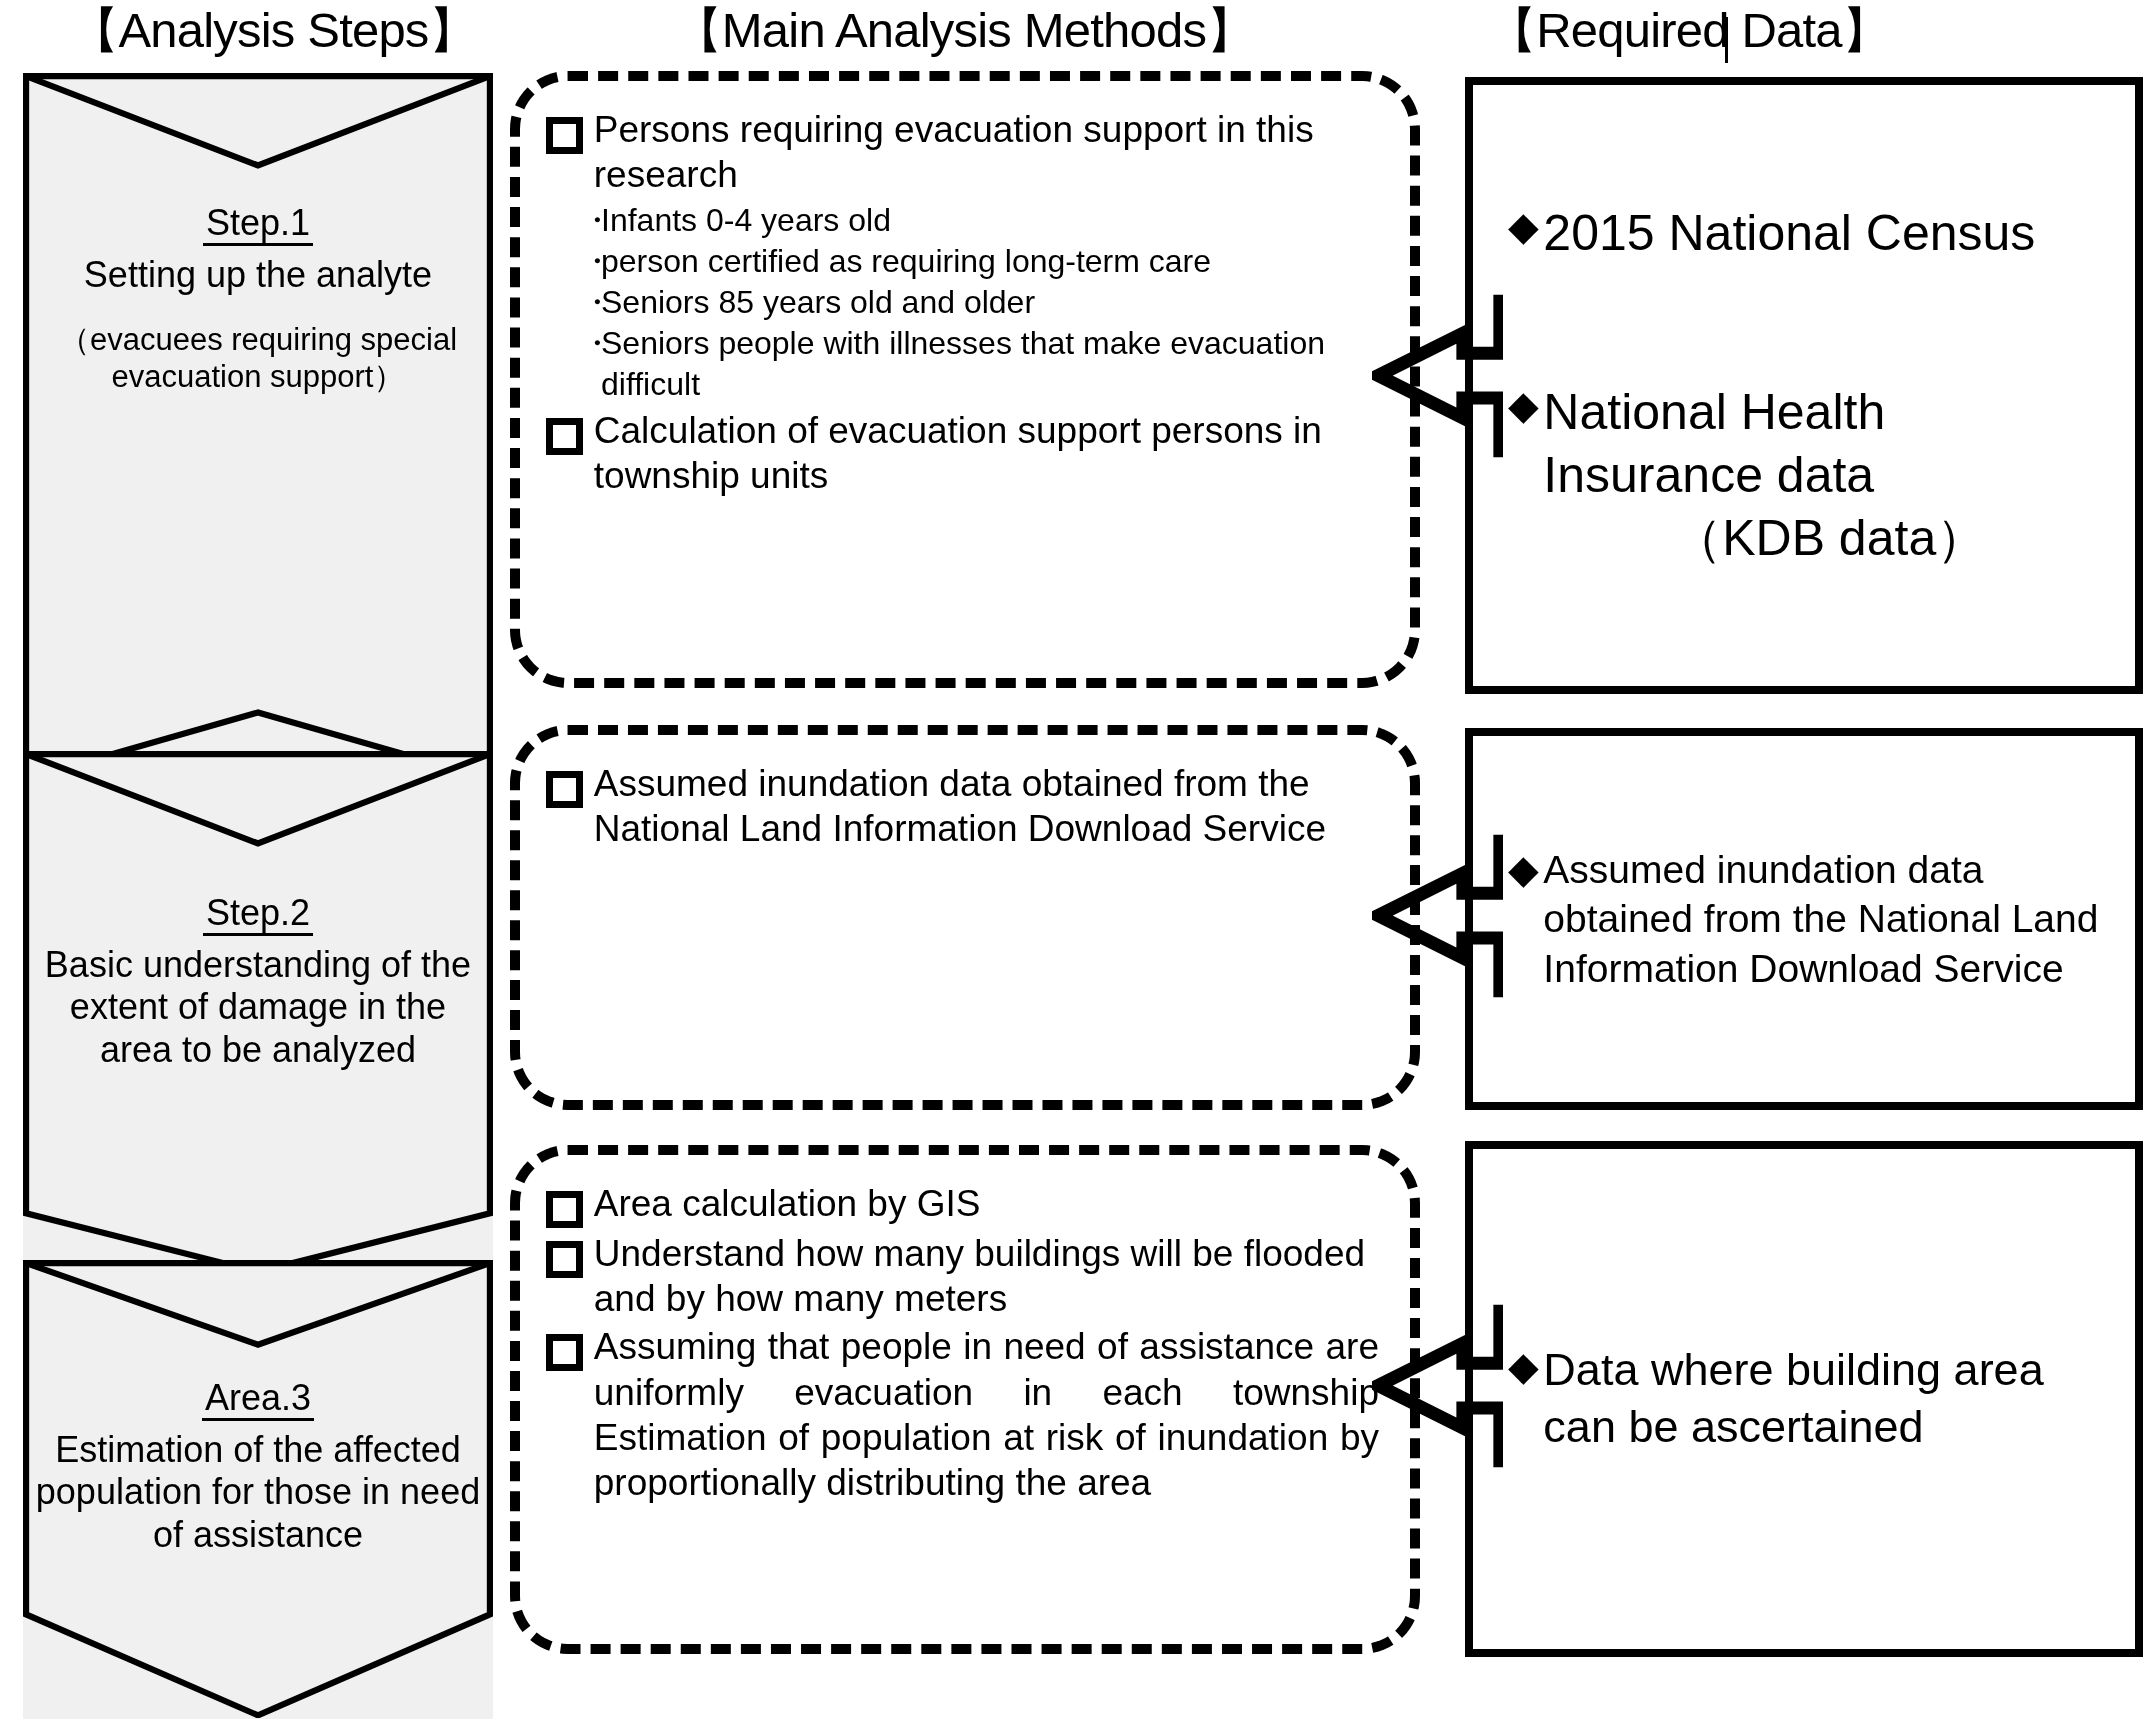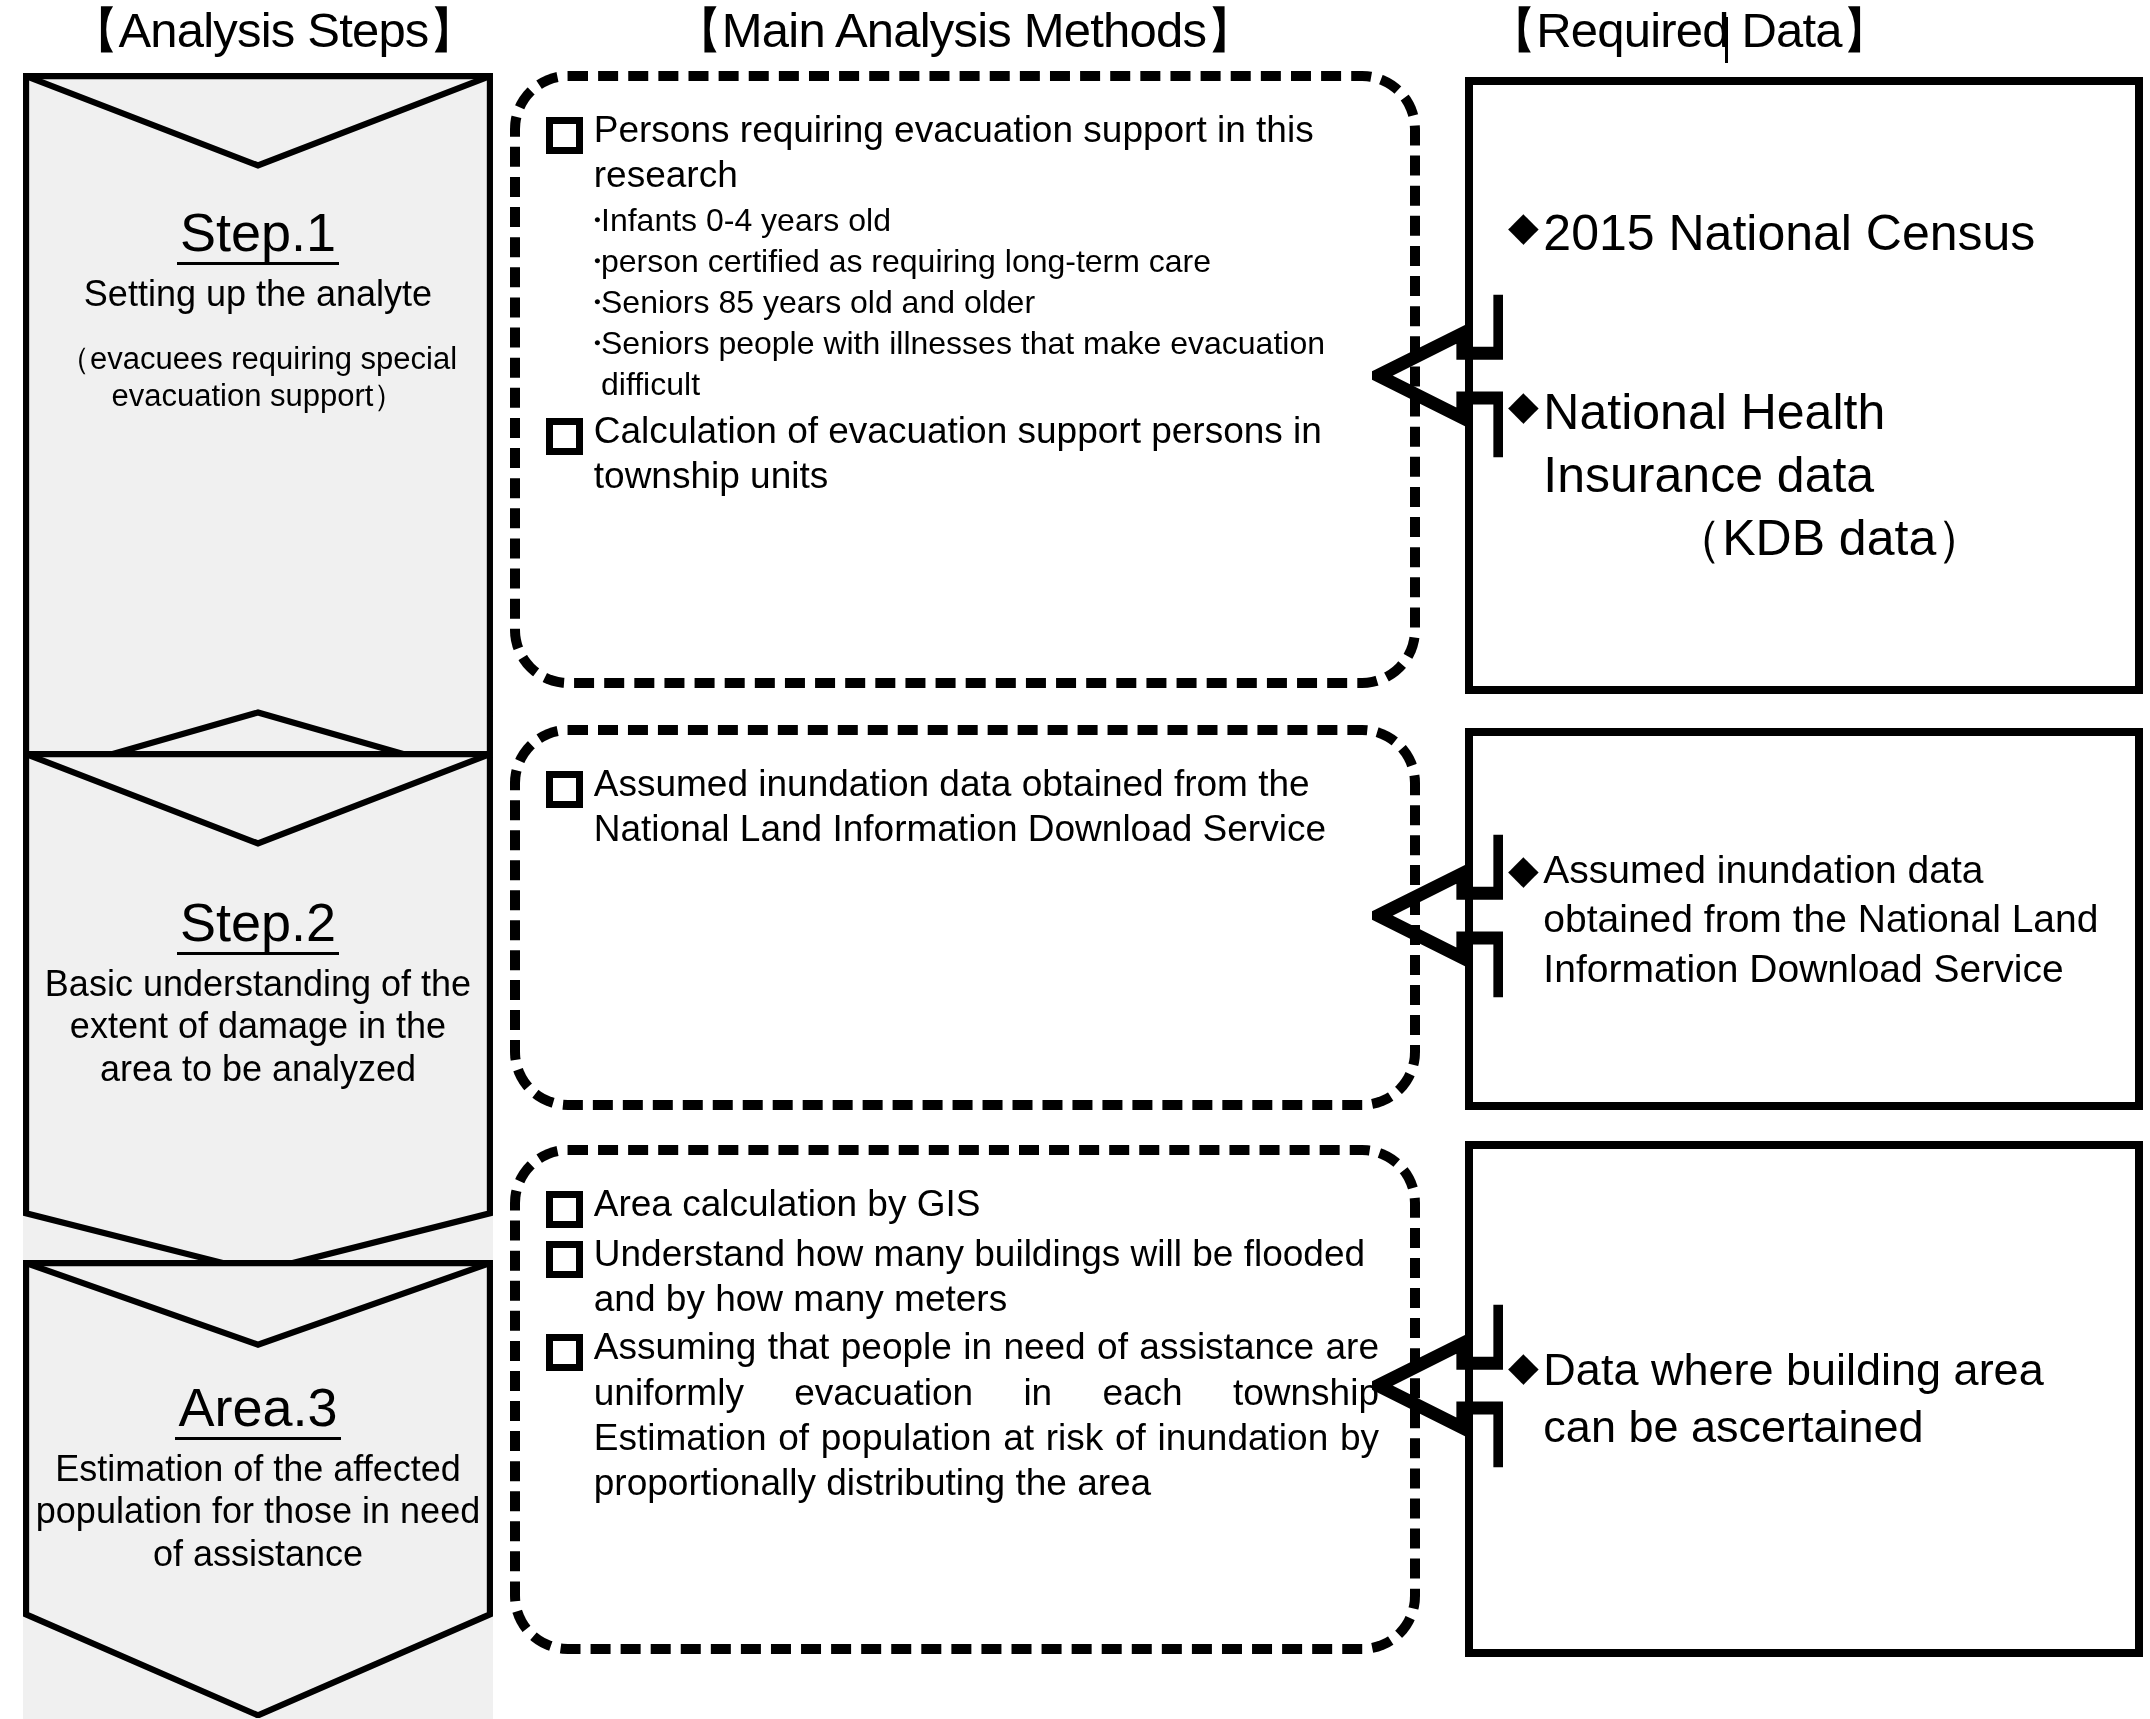--- a/index.html
+++ b/index.html
@@ -26,21 +26,21 @@
     border:0;
     box-sizing:border-box;
   }
   .step .svgwrap{position:absolute;inset:0;}
   .step .content{
     position:absolute;left:0;right:0;
     text-align:center;
     z-index:3;
   }
   .step-title{
-    font-size:54px;line-height:1.05;
+    font-size:36px;line-height:1.05;
     display:inline-block;
     border-bottom:3.9px solid #000;
     padding:0 3.1px 1.5px 3.1px;
     margin-bottom:7.7px;
   }
   .step-sub{font-size:36px;line-height:1.18;padding:0 10.8px;}
   .step-sub2{font-size:31px;line-height:1.18;padding:0 10.8px;margin-top:26px;}
 
   #step1{top:0;height:709px;}
   #step2{top:678px;height:524px;}

